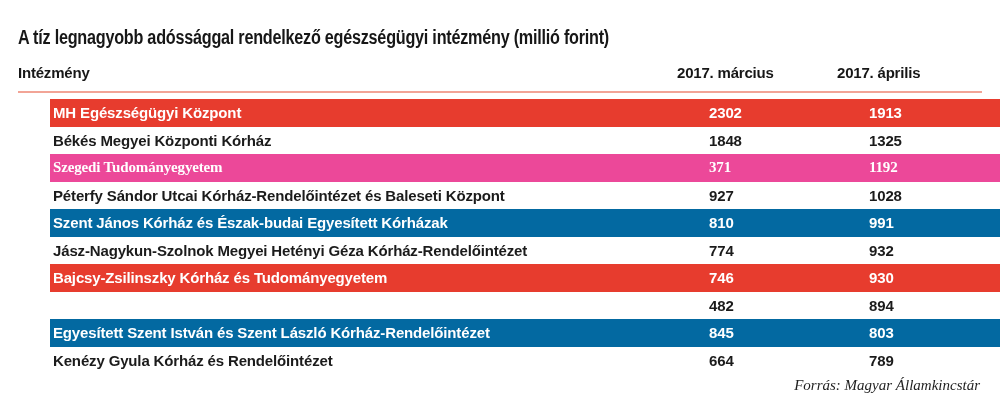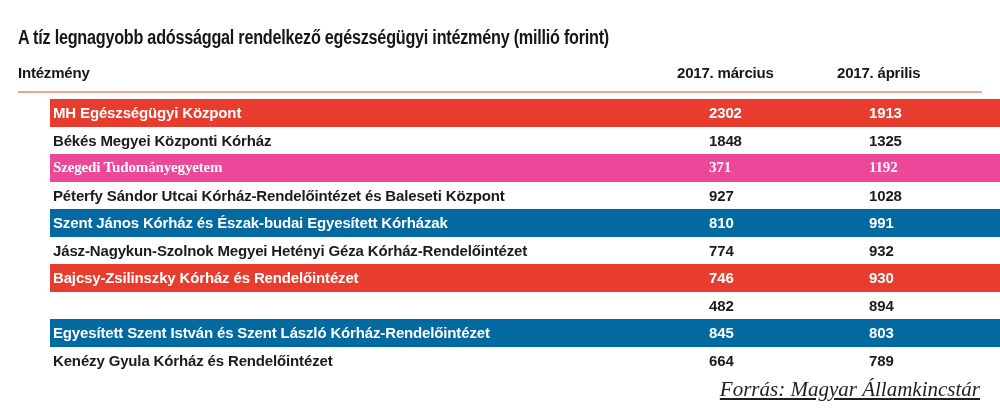--- a/index.html
+++ b/index.html
@@ -67,24 +67,23 @@
   .cell.name { left: 3px; }
   .cell.v1   { left: 659px; }
   .cell.v2   { left: 819px; }
   .row.red .cell { color: #ffffff; }
   .source {
     position: absolute;
     right: 20px;
     top: 377px;
     font-family: "Liberation Serif", serif;
     font-style: italic;
-    font-size: 21px;
+    font-size: 15px;
     color: #1f1f1f;
     white-space: nowrap;
-    text-decoration: underline;
   }
 </style>
 </head>
 <body>
 
 <div class="page">
 
   <div class="title">A tíz legnagyobb adóssággal rendelkező egészségügyi intézmény (millió forint)</div>
 
   <div class="header-row">
@@ -120,21 +119,21 @@
     <span class="cell name">Szent János Kórház és Észak-budai Egyesített Kórházak</span>
     <span class="cell v1">810</span>
     <span class="cell v2">991</span>
   </div>
       <div class="row">
     <span class="cell name">Jász-Nagykun-Szolnok Megyei Hetényi Géza Kórház-Rendelőintézet</span>
     <span class="cell v1">774</span>
     <span class="cell v2">932</span>
   </div>
       <div class="row red" style="background: rgb(231, 60, 46);">
-    <span class="cell name">Bajcsy-Zsilinszky Kórház és Rendelőintézet</span>
+    <span class="cell name">Bajcsy-Zsilinszky Kórház és Tudományegyetem</span>
     <span class="cell v1">746</span>
     <span class="cell v2">930</span>
   </div>
       <div class="row">
     <span class="cell v1">482</span>
     <span class="cell v2">894</span>
   </div>
       <div class="row red" style="background: #0369a1;">
     <span class="cell name">Egyesített Szent István és Szent László Kórház-Rendelőintézet</span>
     <span class="cell v1">845</span>

